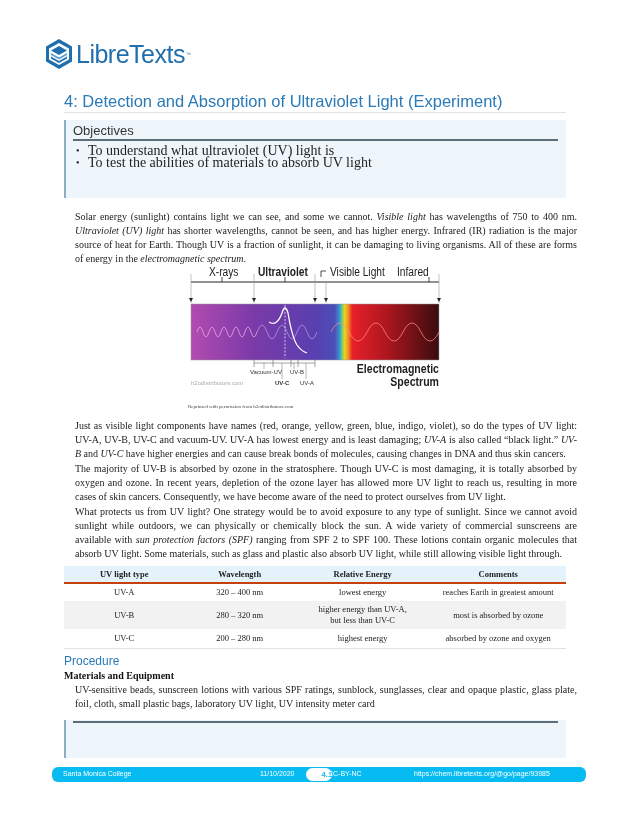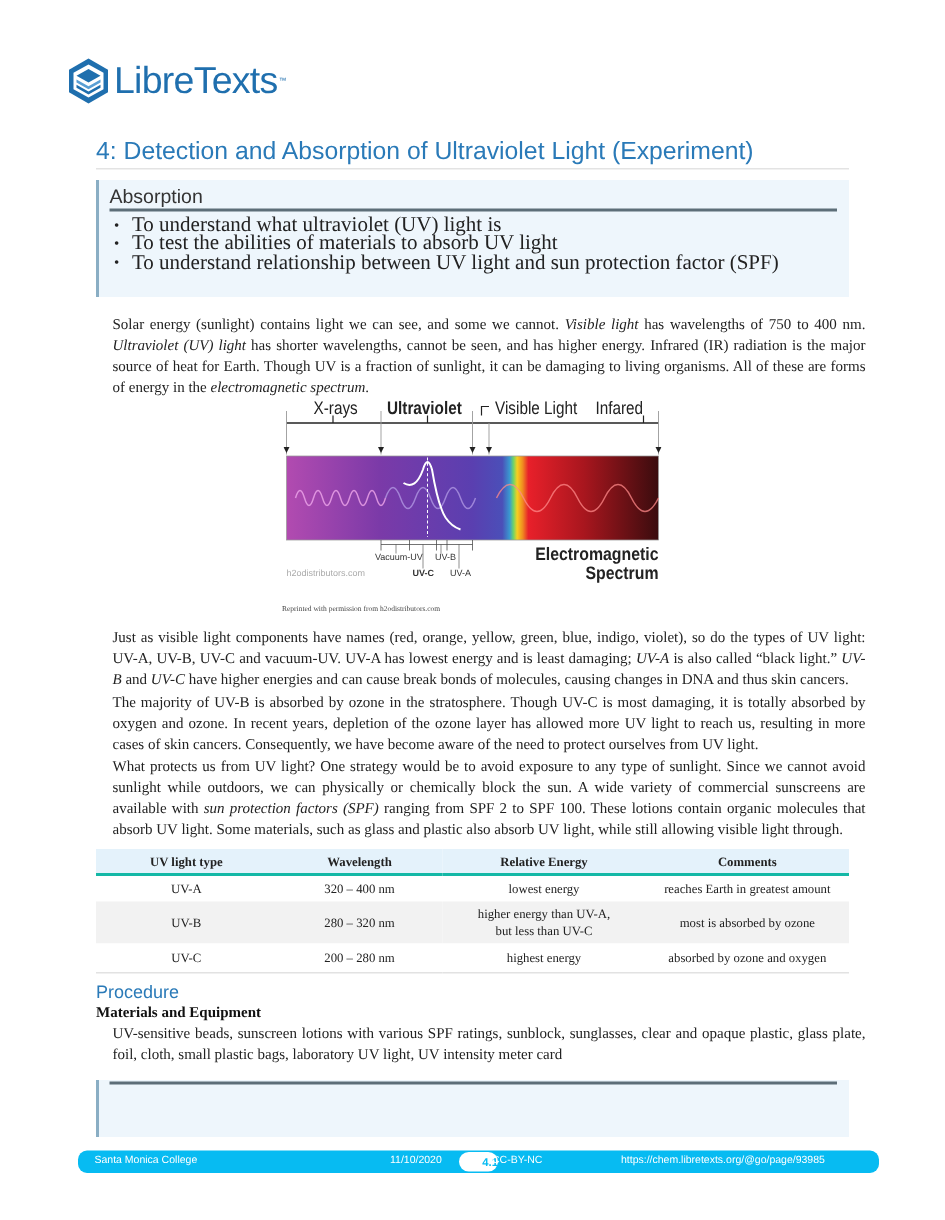--- a/index.html
+++ b/index.html
@@ -37,21 +37,21 @@
   .figure { position: absolute; left: 189px; top: 265px; width: 252px; height: 128px; }
   .fig-lbl { position: absolute; font-family: "Liberation Sans", sans-serif; font-size: 12px; color: #222; transform: scaleX(0.85); transform-origin: left top; }
   .fig-lbl.bold { font-weight: bold; }
   .fig-small { position: absolute; font-family: "Liberation Sans", sans-serif; font-size: 6px; color: #333; }
   .fig-em { position: absolute; font-family: "Liberation Sans", sans-serif; font-weight: bold; font-size: 12px; color: #222; text-align: right; line-height: 13px; transform: scaleX(0.88); transform-origin: right top; }
   .fig-watermark { position: absolute; font-family: "Liberation Sans", sans-serif; font-size: 6px; color: #aaa; }
   .caption { position: absolute; left: 188px; top: 404px; font-size: 5px; color: #444; }
 
   
   .tbl { position: absolute; left: 64px; top: 566px; width: 502px; border-collapse: collapse; font-size: 8.5px; color: #222; }
-  .tbl th { background: #e4f2fb; font-weight: bold; height: 17px; border-bottom: 2px solid #14b8a6; text-align: center; }
+  .tbl th { background: #e4f2fb; font-weight: bold; height: 17px; border-bottom: 2px solid #c2410c; text-align: center; }
   .tbl td { text-align: center; vertical-align: middle; line-height: 11px; }
   .tbl tr.r1 td { height: 18px; background: #fff; }
   .tbl tr.r2 td { height: 28px; background: #f2f2f2; }
   .tbl tr.r3 td { height: 19px; background: #fff; border-bottom: 1px solid #e2e2e2; }
 
   
   .section-h { position: absolute; left: 64px; top: 654px; font-family: "Liberation Sans", sans-serif; font-size: 12px; color: #2a7ab8; }
   .sub-h { position: absolute; left: 64px; top: 670px; font-size: 10px; font-weight: bold; color: #111; }
 
   
@@ -73,26 +73,25 @@
     </svg>
     <span class="logo-text">LibreTexts</span>
     <span class="logo-tm">™</span>
   </div>
 </div>
 
 <div class="page-title">4: Detection and Absorption of Ultraviolet Light (Experiment)</div>
 <div class="title-rule"></div>
 
 <div class="box" style="top:120px;height:78px;">
-  <div class="box-title">Absorption</div>
+  <div class="box-title">Objectives</div>
   <div class="box-rule"></div>
   <ul class="obj-list">
     <li>To understand what ultraviolet (UV) light is</li>
     <li>To test the abilities of materials to absorb UV light</li>
-    <li>To understand relationship between UV light and sun protection factor (SPF)</li>
   </ul>
 </div>
 
 <p class="para" style="top:210px;"><span>Solar energy (sunlight) contains light we can see, and some we cannot. </span><i>Visible light</i><span> has wavelengths of 750 to 400 nm. </span><i>Ultraviolet (UV) light</i><span> has shorter wavelengths, cannot be seen, and has higher energy. Infrared (IR) radiation is the major source of heat for Earth. Though UV is a fraction of sunlight, it can be damaging to living organisms. All of these are forms of energy in the </span><i>electromagnetic spectrum</i><span>.</span></p>
 
 <div class="figure">
   <svg width="252" height="128" viewBox="0 0 252 128" style="position:absolute;left:0;top:0;">
     <defs>
       <linearGradient id="spec" x1="0" y1="0" x2="1" y2="0">
         <stop offset="0" stop-color="#b24bb0"></stop>

